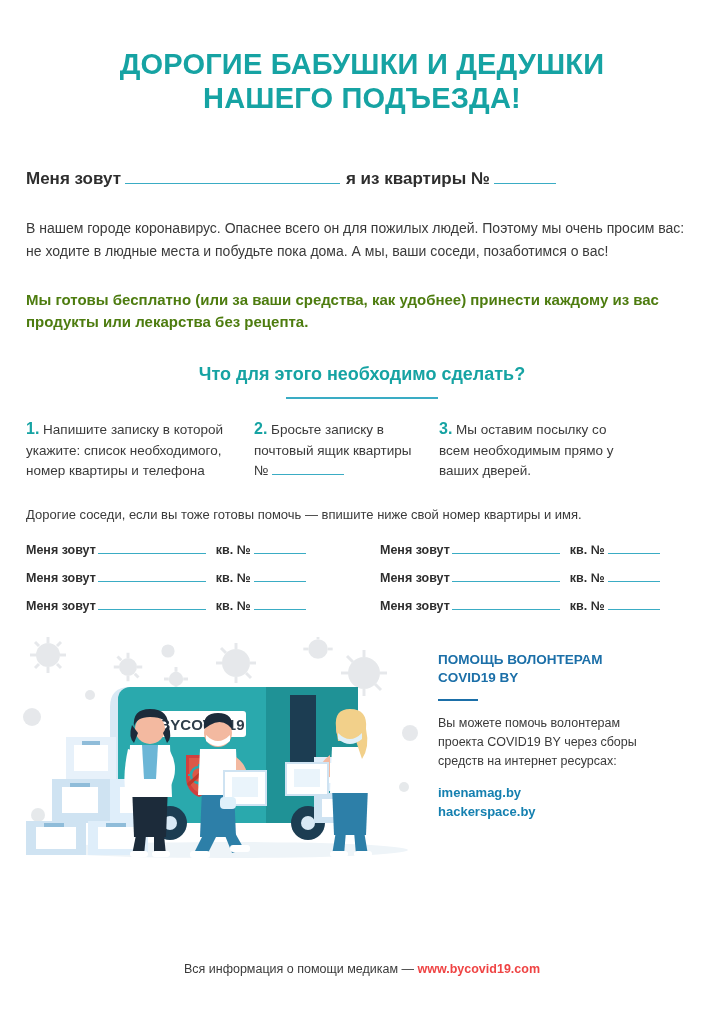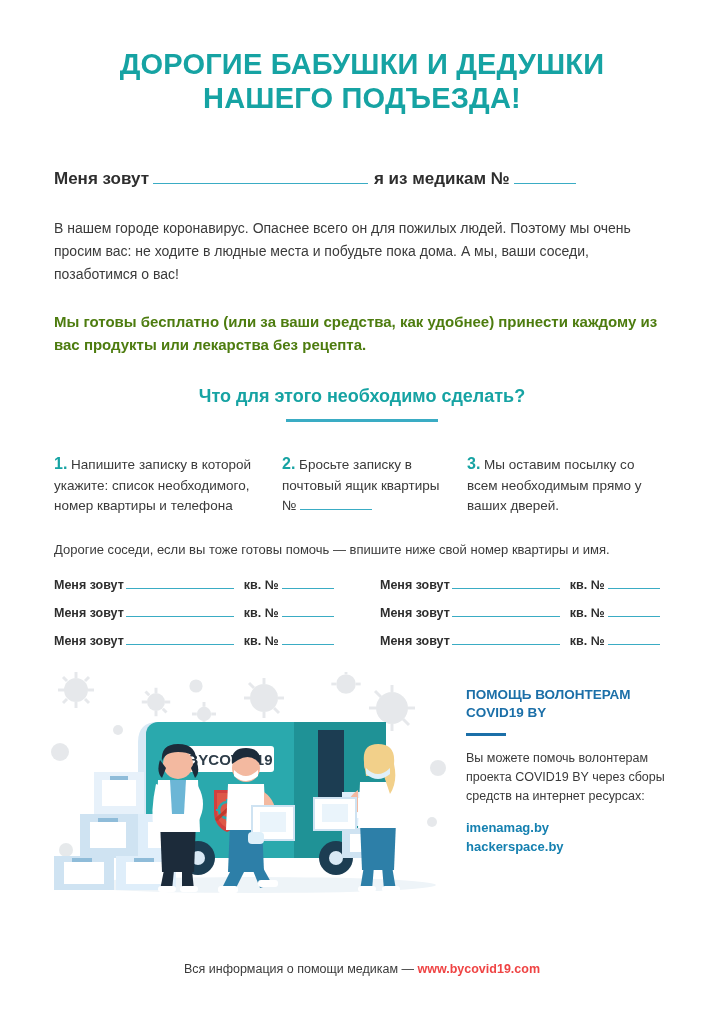--- a/index.html
+++ b/index.html
@@ -12,21 +12,21 @@
     font-family: "Liberation Sans", sans-serif;
     color: #3a3a3a;
     overflow: hidden;
     position: relative;
   }
 
   .poster {
     width: 724px;
     height: 1024px;
     position: relative;
-    padding: 0 54px;
+    padding: 0 26px;
   }
 
   
   .title {
     text-align: center;
     color: #16a3a3;
     font-size: 29px;
     font-weight: bold;
     line-height: 1.16;
     letter-spacing: 0.2px;
@@ -79,21 +79,21 @@
   .rule {
     width: 152px;
     height: 2.4px;
     background: #3aacc4;
     margin: 12px auto 0;
   }
 
   
   .steps {
     display: flex;
-    margin-top: 30px;
+    margin-top: 18px;
     gap: 0;
   }
   .step { font-size: 13.5px; line-height: 1.5; color: #3a3a3a; }
   .step-1 { width: 228px; padding-right: 16px; }
   .step-2 { width: 185px; padding-right: 16px; }
   .step-3 { width: 181px; }
   .step-num {
     color: #16a3a3;
     font-weight: bold;
     font-size: 16px;
@@ -210,21 +210,21 @@
 <div class="poster">
 
   <h1 class="title">
     <span class="title-line">ДОРОГИЕ БАБУШКИ И ДЕДУШКИ</span>
     <span class="title-line">НАШЕГО ПОДЪЕЗДА!</span>
   </h1>
 
   <div class="name-row">
     <span>Меня зовут</span>
     <span class="blank blank-name"></span>
-    <span>я из медикам №</span>
+    <span>я из квартиры №</span>
     <span class="blank blank-apt"></span>
   </div>
 
   <p class="para">В нашем городе коронавирус. Опаснее всего он для пожилых людей. Поэтому мы очень просим вас: не ходите в людные места и побудьте пока дома. А мы, ваши соседи, позаботимся о вас!</p>
 
   <p class="para-bold">Мы готовы бесплатно (или за ваши средства, как удобнее) принести каждому из вас продукты или лекарства без рецепта.</p>
 
   <h2 class="section-head">Что для этого необходимо сделать?</h2>
   <div class="rule"></div>
 

